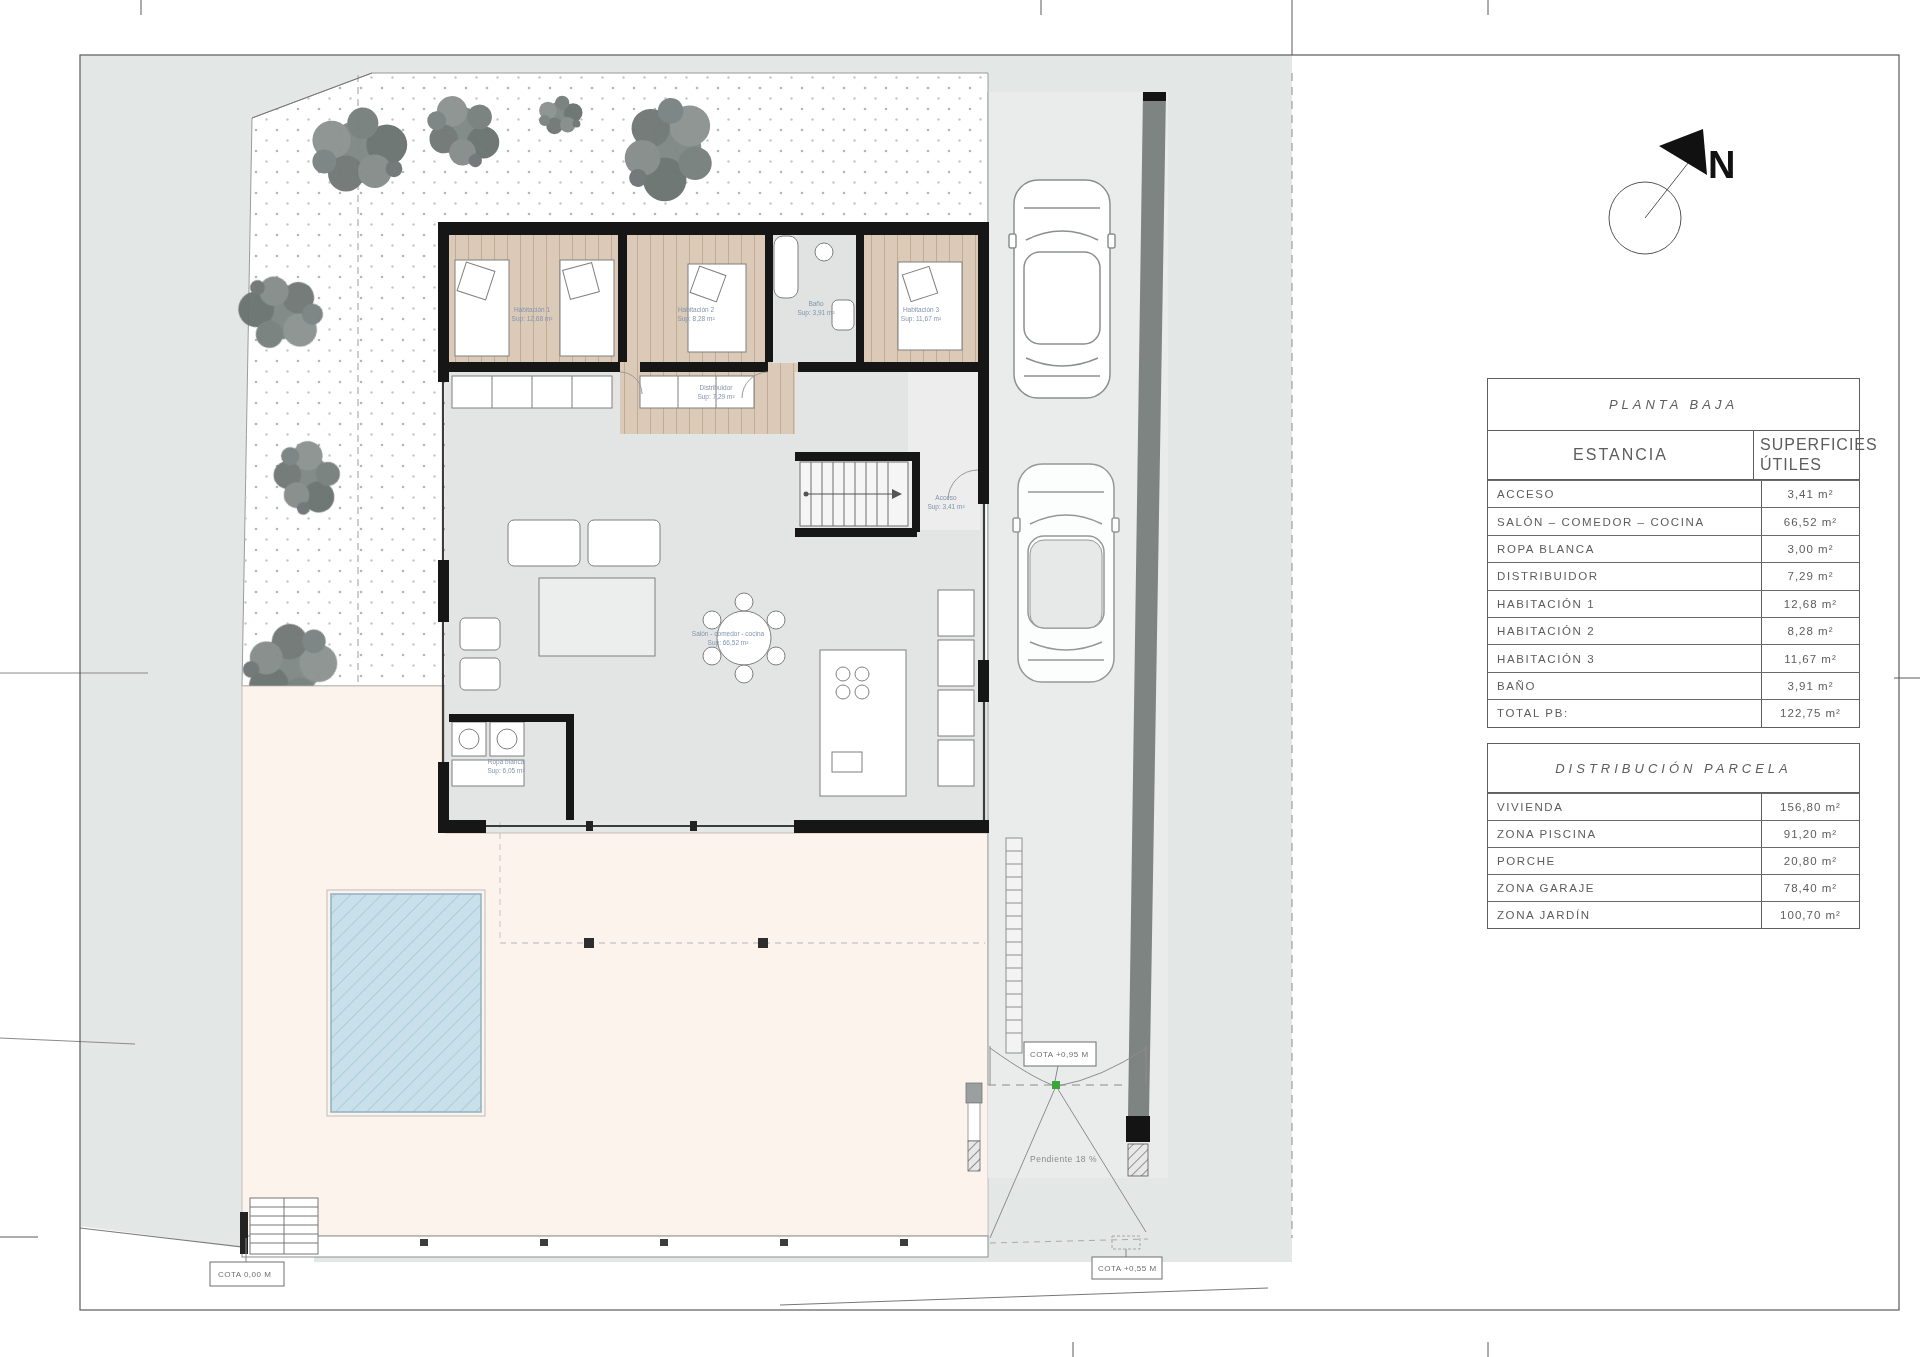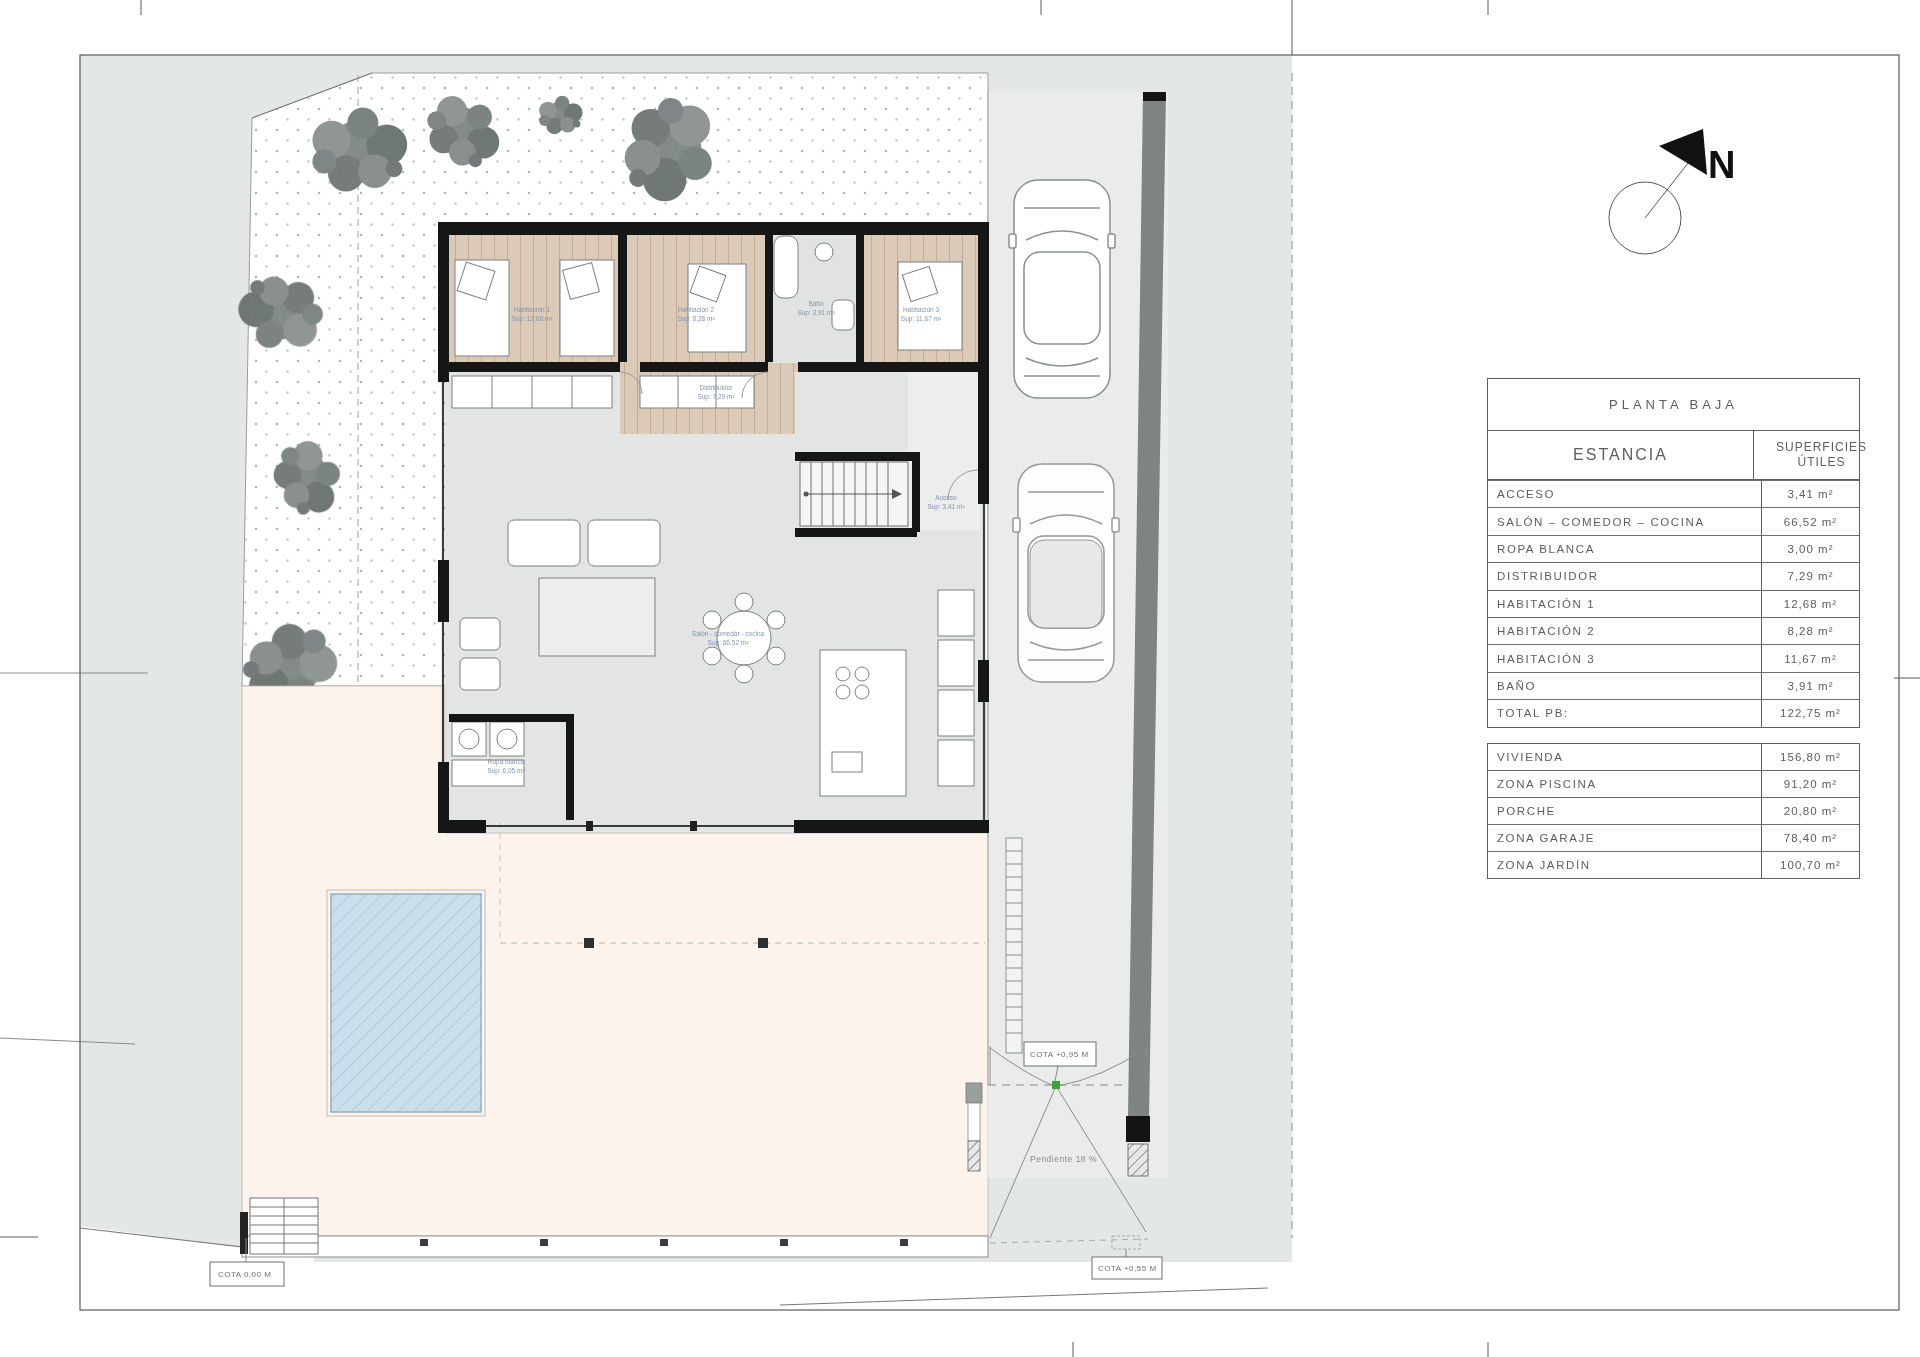--- a/index.html
+++ b/index.html
@@ -2,25 +2,25 @@
 <html><head>
 <meta charset="utf-8">
 <style>
   html,body{margin:0;padding:0;background:#fff;width:1920px;height:1357px;overflow:hidden;
     font-family:"Liberation Sans",sans-serif;}
   .page{position:relative;width:1920px;height:1357px;background:#fff;}
   svg.plan{position:absolute;left:0;top:0;}
   
   .tbl{position:absolute;border:1.4px solid #5f5f5f;background:#fff;color:#5d5d5d;}
   .t-title{height:51px;display:flex;align-items:center;justify-content:center;
-    font-size:13px;letter-spacing:4px;border-bottom:1.2px solid #5f5f5f;}
+    font-size:13px;letter-spacing:4px;border-bottom:1.2px solid #5f5f5f;font-style:italic;}
   .t-head{display:grid;grid-template-columns:265px 1fr;border-bottom:1.2px solid #5f5f5f;}
   .t-hname{display:flex;align-items:center;justify-content:center;font-size:16px;letter-spacing:2px;}
   .t-hval{border-left:1.2px solid #5f5f5f;display:flex;flex-direction:column;justify-content:center;
-    padding-left:22px;font-size:12px;letter-spacing:1px;line-height:1.25;align-items:center;}
+    padding-left:6px;font-size:16px;letter-spacing:1px;line-height:1.25;}
   .t-row{display:grid;grid-template-columns:265px 1fr;border-top:1px solid #6a6a6a;}
   .t-row:first-of-type{border-top:none;}
   .t-name{display:flex;align-items:center;padding-left:9px;font-size:11.5px;letter-spacing:1.6px;}
   .t-val{border-left:1.2px solid #5f5f5f;display:flex;align-items:center;justify-content:center;
     font-size:11.5px;letter-spacing:1px;margin-left:8px;}
   #t1 .t-head{height:48px;}
   #t1 .t-row{height:26.4px;}
   #t2 .t-head{height:51px;}
   #t2 .t-row{height:26px;}
   #t2 .t-title{height:48px;}
@@ -401,20 +401,21 @@
         <div class="t-name">BAÑO</div>
         <div class="t-val">3,91 m²</div>
       </div>
   <div class="t-row">
         <div class="t-name">TOTAL PB:</div>
         <div class="t-val">122,75 m²</div>
       </div>
 </div>
 
 <div class="tbl" id="t2" style="left:1487px;top:743px;width:371px;">
+  <div class="t-title">DISTRIBUCIÓN PARCELA</div>
   <div class="t-row">
         <div class="t-name">VIVIENDA</div>
         <div class="t-val">156,80 m²</div>
       </div>
   <div class="t-row">
         <div class="t-name">ZONA PISCINA</div>
         <div class="t-val">91,20 m²</div>
       </div>
   <div class="t-row">
         <div class="t-name">PORCHE</div>

